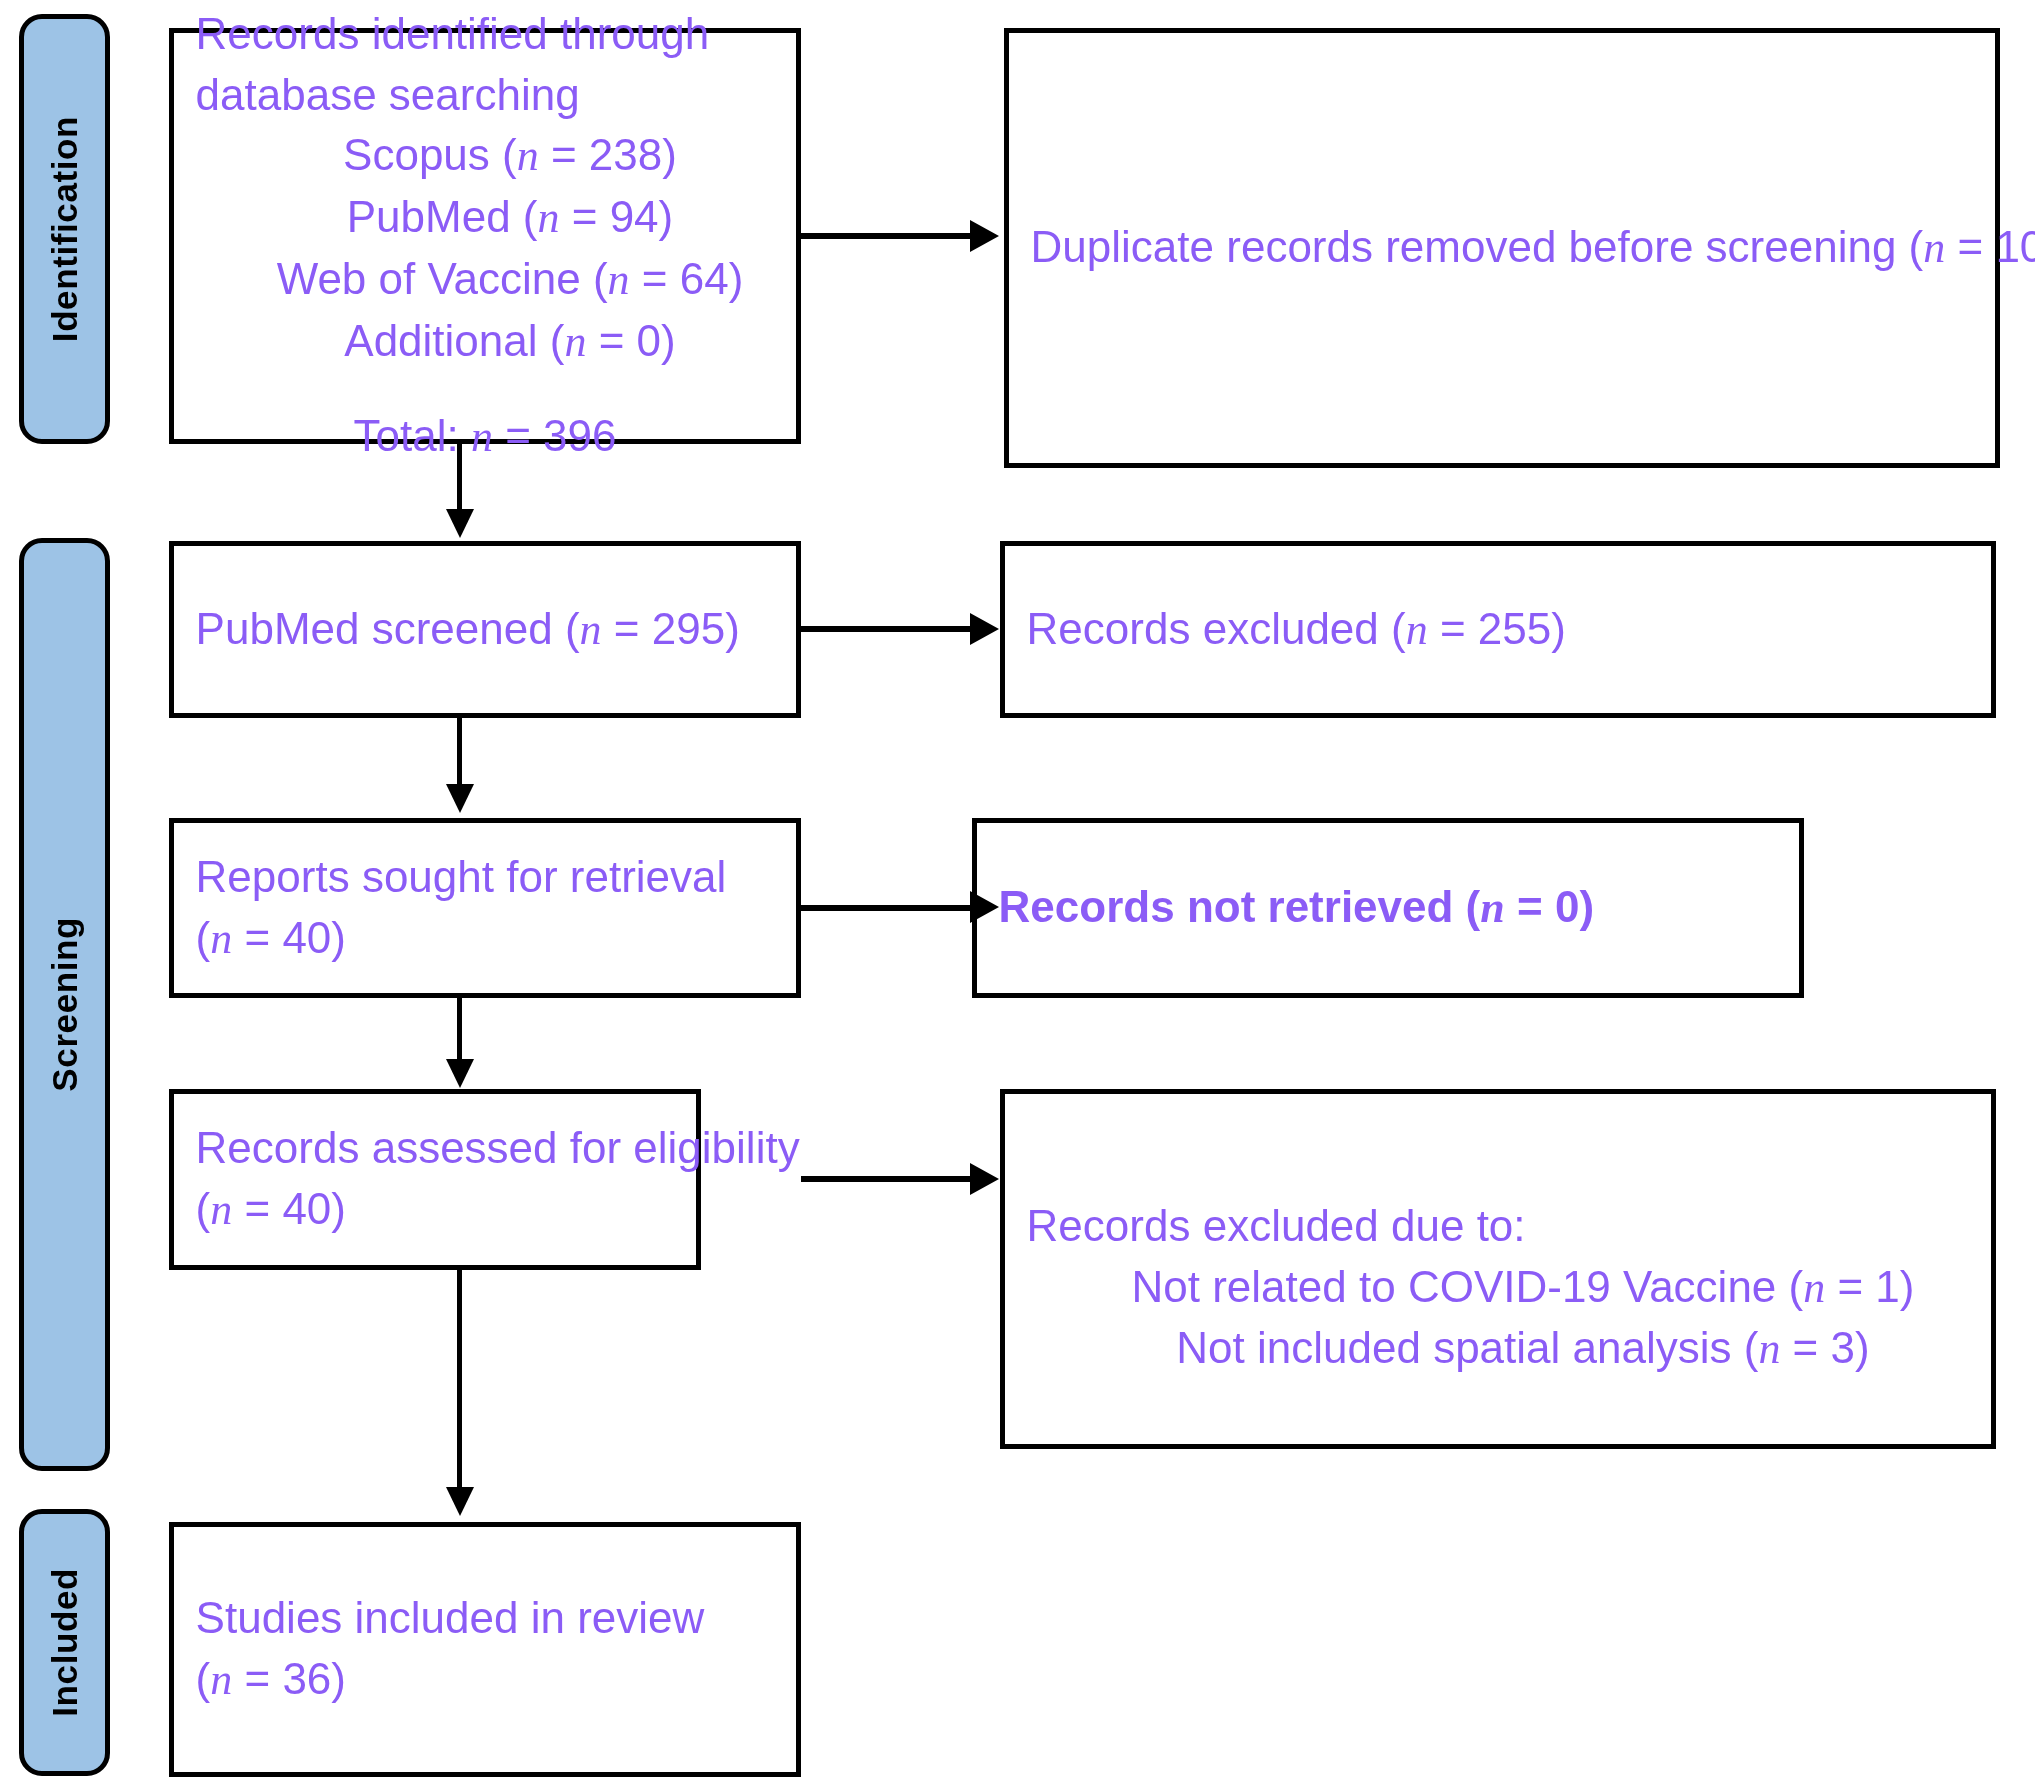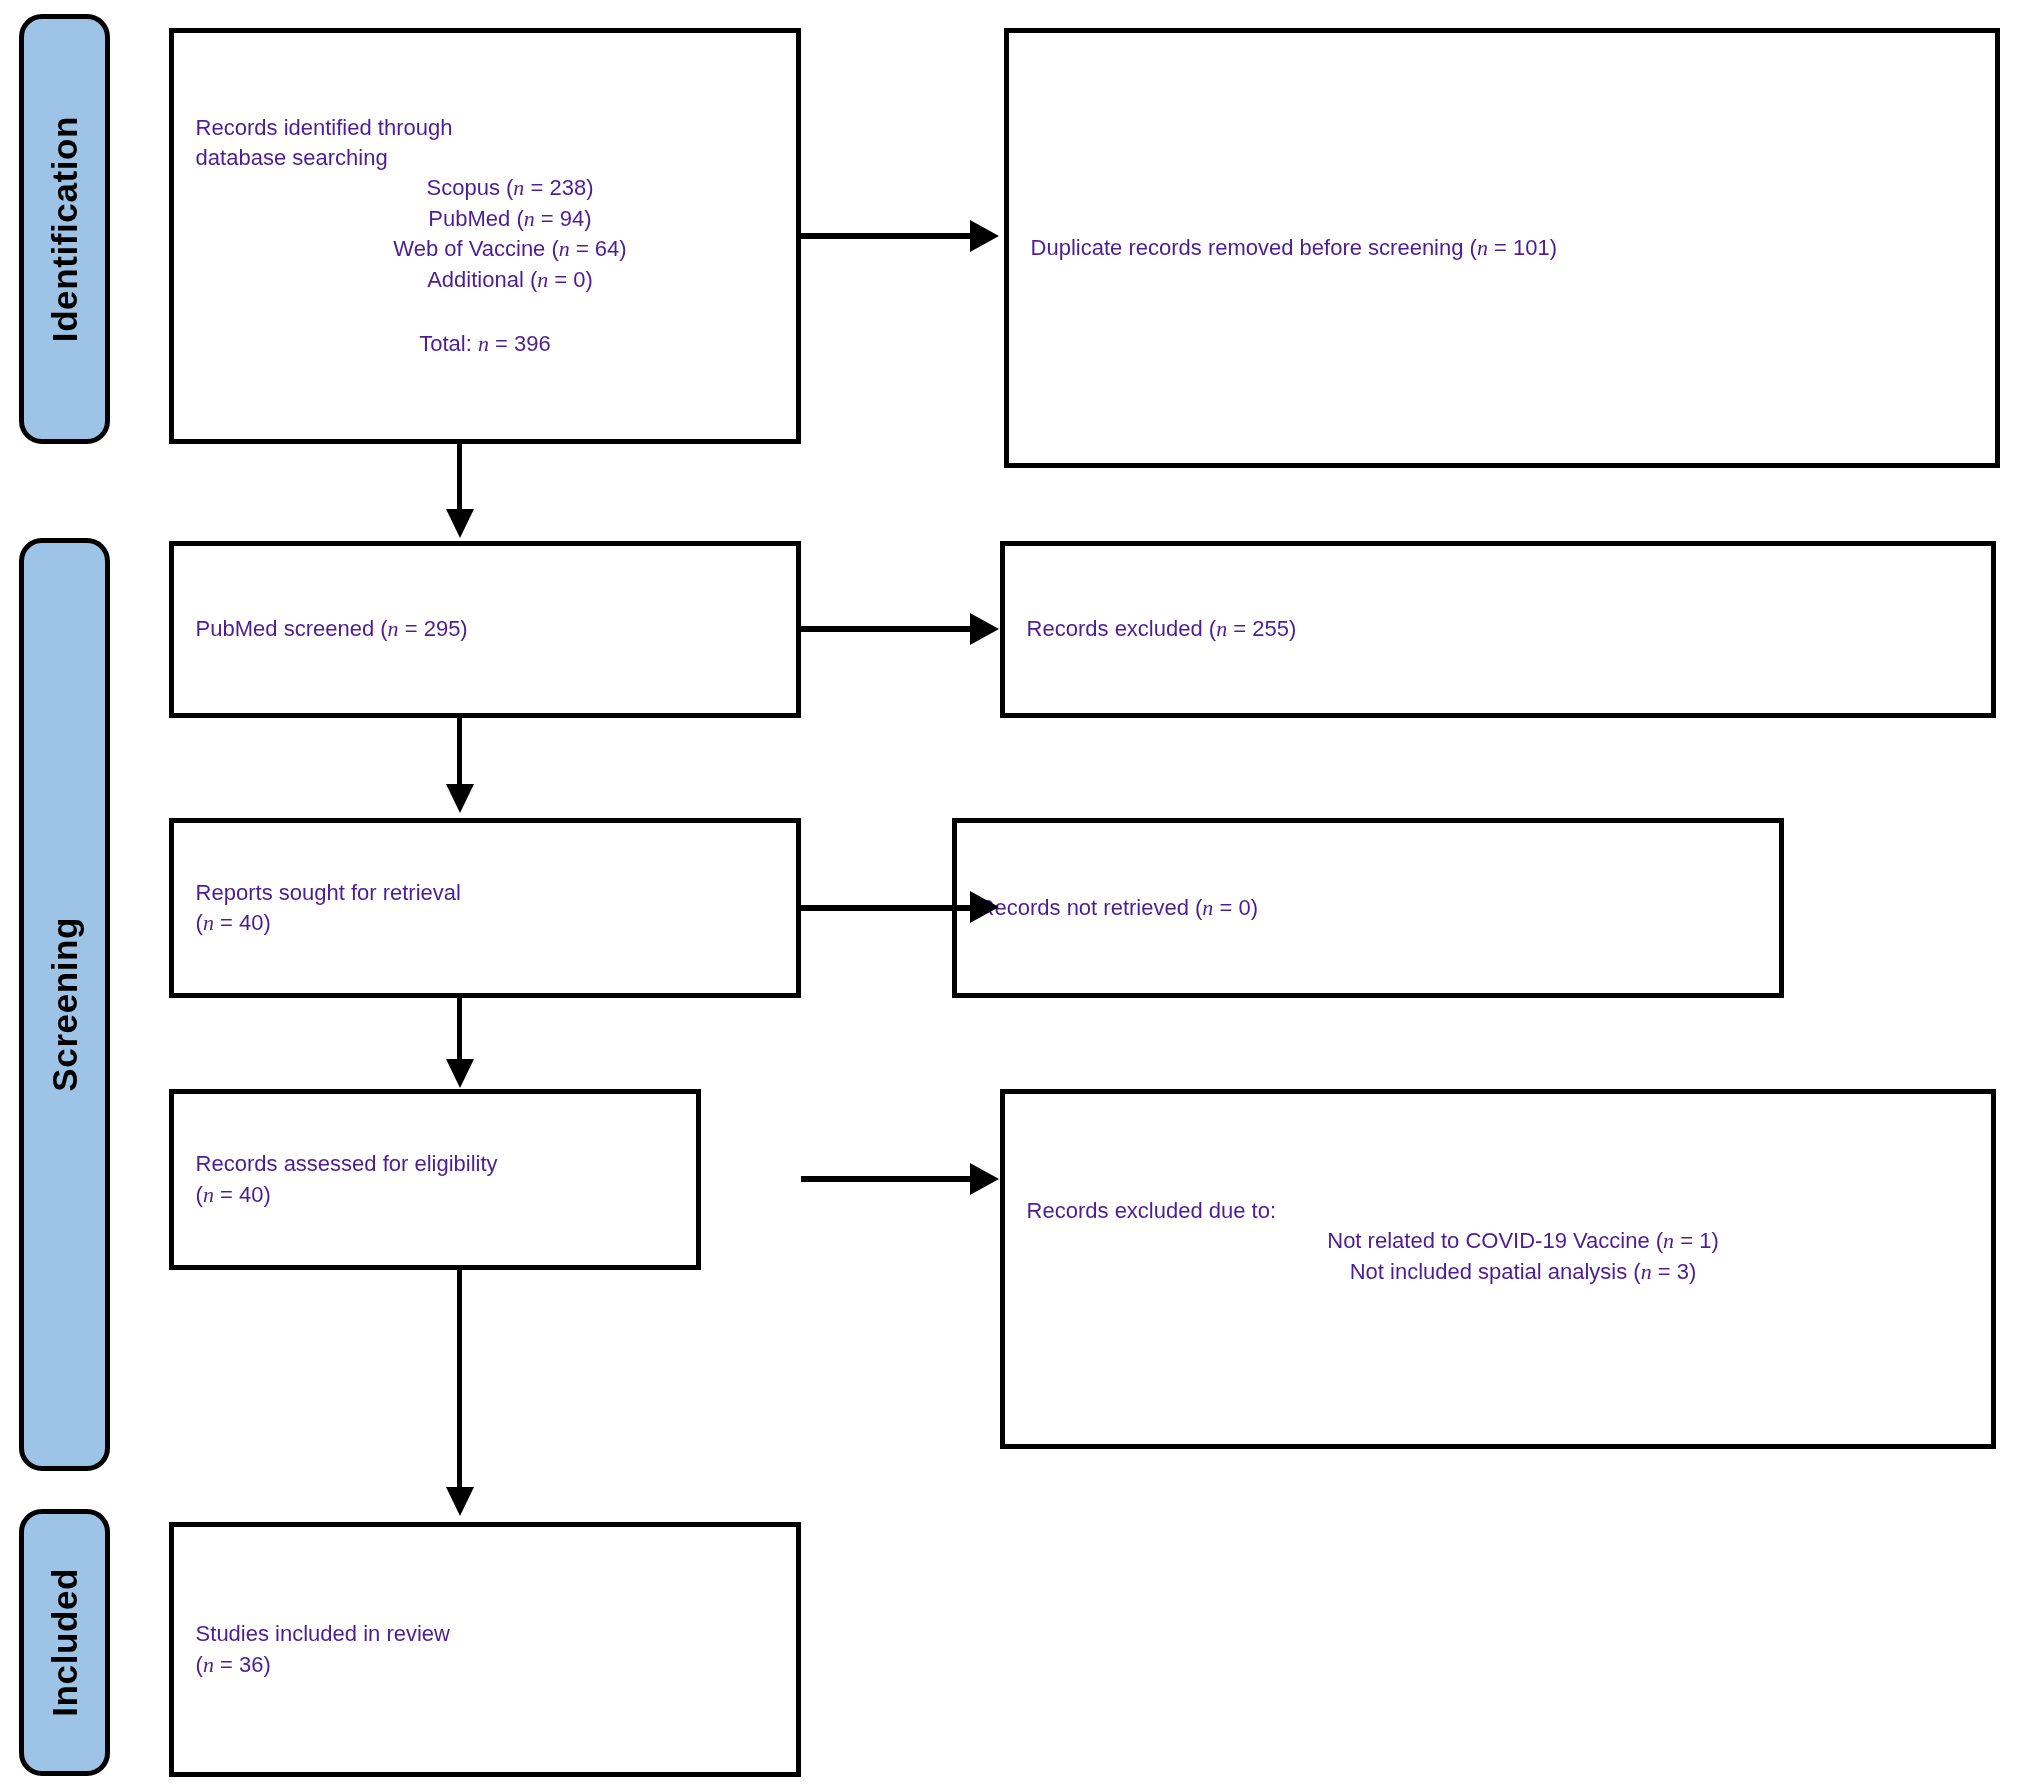--- a/index.html
+++ b/index.html
@@ -43,23 +43,23 @@
     position: absolute;
     background: #ffffff;
     border: 5.7px solid #000000;
     box-sizing: border-box;
     display: flex;
     flex-direction: column;
     justify-content: center;
   }
   .flow-box .box-text {
     padding: 0 21.6px;
-    font-size: 22px;
+    font-size: 44px;
     line-height: 1.38;
-    color: #4c1d95;
+    color: #8b5cf6;
   }
   .flow-box .box-text .line { white-space: nowrap; }
   .flow-box .box-text .indent { padding-left: 50px; text-align: center; }
   .flow-box .box-text .center { text-align: center; }
   .flow-box .box-text .gap { height: 34px; }
   .ital { font-style: italic; font-family: "Liberation Serif", serif; }
 
   
   .conn { position: absolute; }
   .conn-line-v { background: #000000; width: 4.5px; }
@@ -139,21 +139,21 @@
   <div class="conn conn-line-v" style="left:457px; top:718px; height:70px;"></div>
   <div class="arrow-down" style="left:446px; top:784px;"></div>
 
   <div class="flow-box" style="left:169px; top:818px; width:632px; height:180px;">
     <div class="box-text">
       <div class="line">Reports sought for retrieval</div>
       <div class="line"><span>(</span><span class="ital">n</span><span> = 40)</span></div>
     </div>
   </div>
 
-  <div class="flow-box" style="left:952px; top:818px; width:832px; height:180px;">
+  <div class="flow-box" style="left:972px; top:818px; width:832px; height:180px;font-weight:bold;">
     <div class="box-text">
       <div class="line"><span>Records not retrieved (</span><span class="ital">n</span><span> = 0)</span></div>
     </div>
   </div>
 
   <div class="conn conn-line-h" style="left:801px; top:905px; width:171px;"></div>
   <div class="arrow-right" style="left:970px; top:891px;"></div>
 
   <div class="conn conn-line-v" style="left:457px; top:998px; height:67px;"></div>
   <div class="arrow-down" style="left:446px; top:1059px;"></div>

